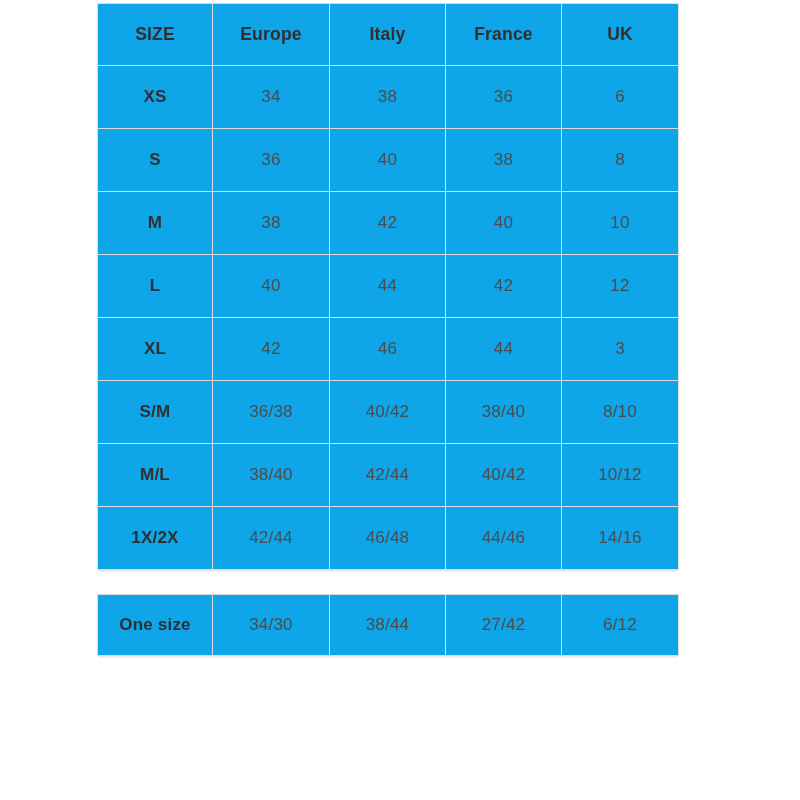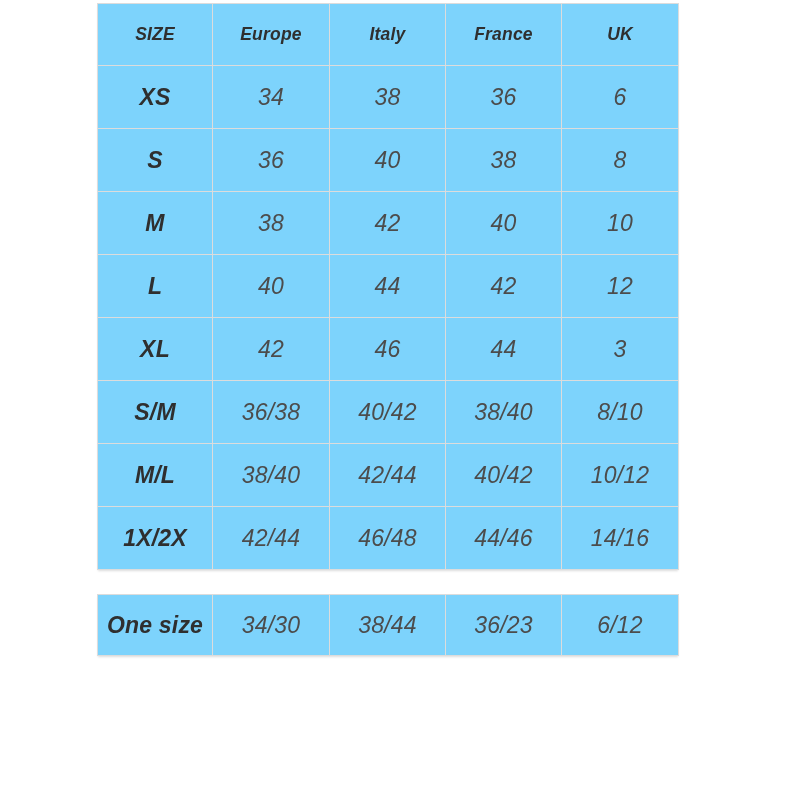--- a/index.html
+++ b/index.html
@@ -14,35 +14,34 @@
   .chart-wrap {
     padding-left: 97px;
     padding-top: 3px;
     width: 581px;
     box-sizing: content-box;
   }
   table.size-table {
     border-collapse: collapse;
     table-layout: fixed;
     width: 581px;
-    background: #7dd3fc;
+    background: #0ea5e9;
     box-shadow: 0 2px 2px -1px rgba(60, 60, 60, 0.18);
-    font-style: italic;
   }
   table.size-table col.c-size   { width: 115px; }
   table.size-table col.c-europe { width: 117px; }
   table.size-table col.c-italy  { width: 116px; }
   table.size-table col.c-france { width: 116px; }
   table.size-table col.c-uk     { width: 117px; }
   .size-table th, .size-table td {
     border: 1px solid #dcdcdc;
     text-align: center;
     vertical-align: middle;
     padding: 0;
-    font-size: 23px;
+    font-size: 17px;
     letter-spacing: 0.2px;
   }
   .size-table thead tr { height: 62px; }
   .size-table tbody tr { height: 63px; }
   .size-table thead th {
     font-weight: 700;
     color: #2f2f2f;
     font-size: 17.5px;
   }
   .size-table tbody th {
@@ -144,19 +143,19 @@
         <col class="c-europe">
         <col class="c-italy">
         <col class="c-france">
         <col class="c-uk">
     </colgroup>
     <tbody id="special-body">
         <tr>
           <th>One size</th>
           <td>34/30</td>
           <td>38/44</td>
-          <td>36/23</td>
+          <td>27/42</td>
           <td>6/12</td>
         </tr>
       </tbody>
   </table>
 
 </div>
 
 </body></html>

